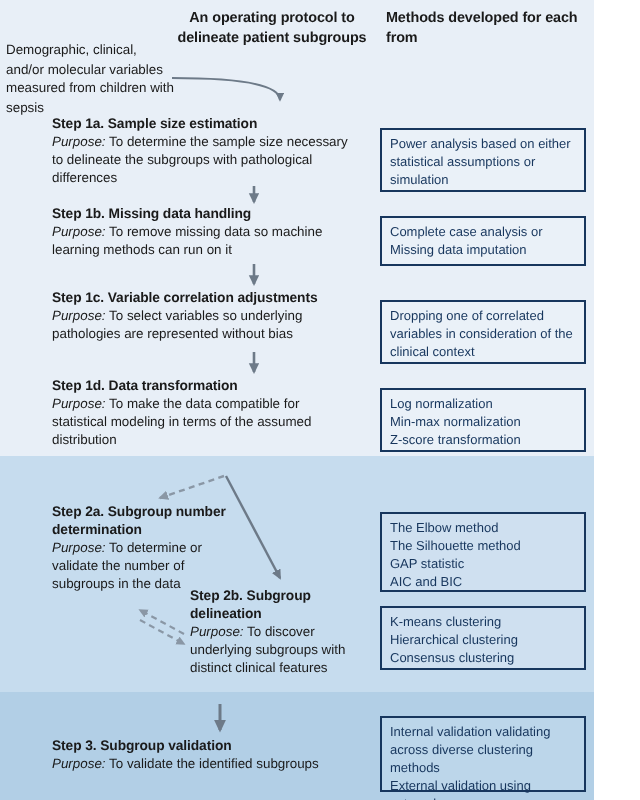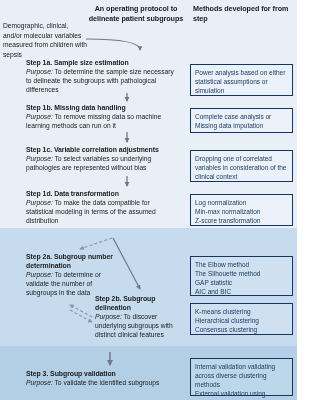--- a/index.html
+++ b/index.html
@@ -110,21 +110,21 @@
 
     <path d="M113,238 L140,289" fill="none" stroke="#6d7a88" stroke-width="1.2" marker-end="url(#ah)"></path>
 
     <path d="M70,310 L92,322" fill="none" stroke="#8a97a5" stroke-width="1.1" stroke-dasharray="3,2.2" marker-end="url(#ahd)"></path>
     <path d="M92,317 L70,305" fill="none" stroke="#8a97a5" stroke-width="1.1" stroke-dasharray="3,2.2" marker-end="url(#ahd)"></path>
 
     <line x1="110" y1="352" x2="110" y2="365" stroke="#6d7a88" stroke-width="1.5" marker-end="url(#ah)"></line>
   </svg>
 
   <div class="col-head" id="head-protocol">An operating protocol to delineate patient subgroups</div>
-  <div class="col-head" id="head-methods">Methods developed for from step</div>
+  <div class="col-head" id="head-methods">Methods developed for each from</div>
 
   <div id="intro">Demographic, clinical, and/or molecular variables measured from children with sepsis</div>
 
   <div class="step" id="step-1a">
     <span class="title">Step 1a. Sample size estimation</span>
     <span class="purpose"><i class="pw">Purpose:</i><span> To determine the sample size necessary to delineate the subgroups with pathological differences</span></span>
   </div>
 
   <div class="step" id="step-1b">
     <span class="title">Step 1b. Missing data handling</span>

